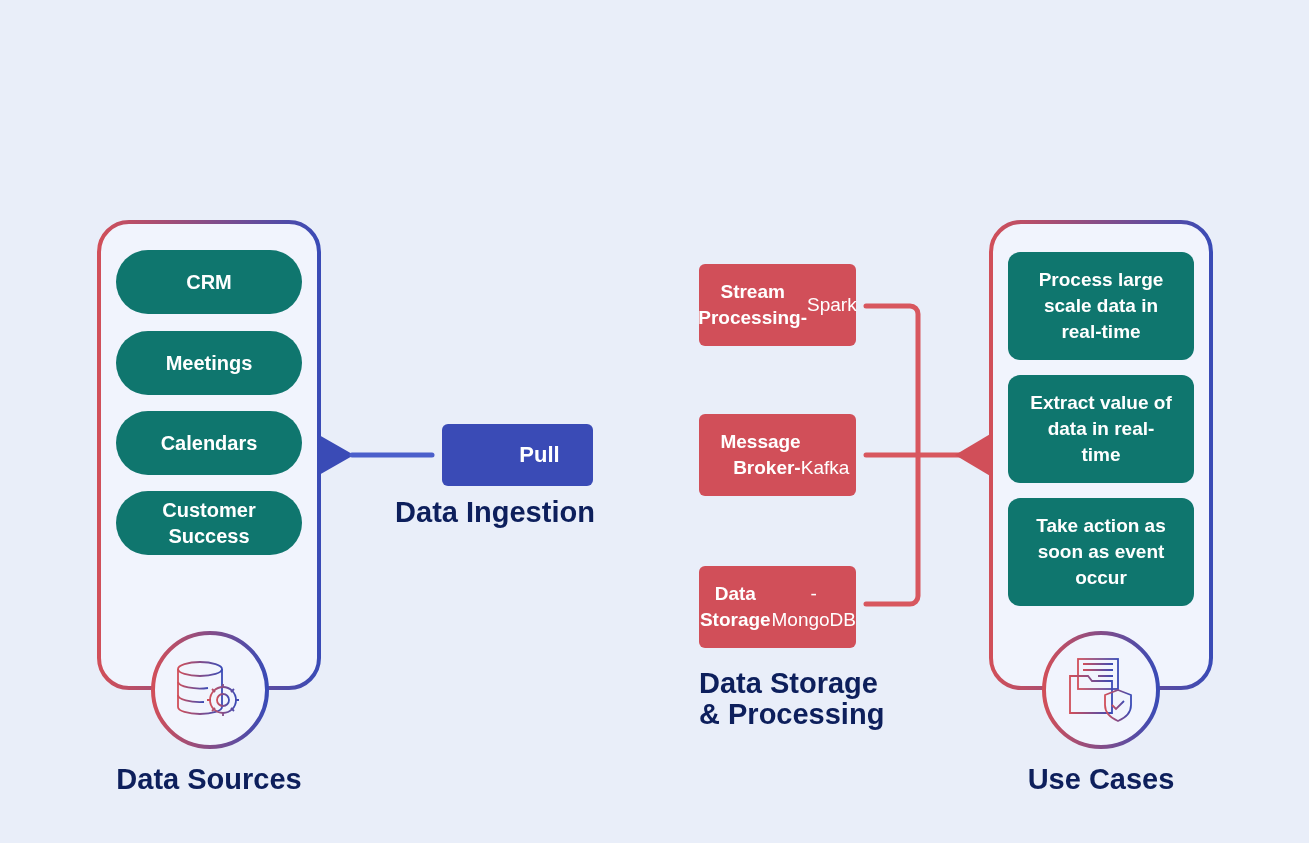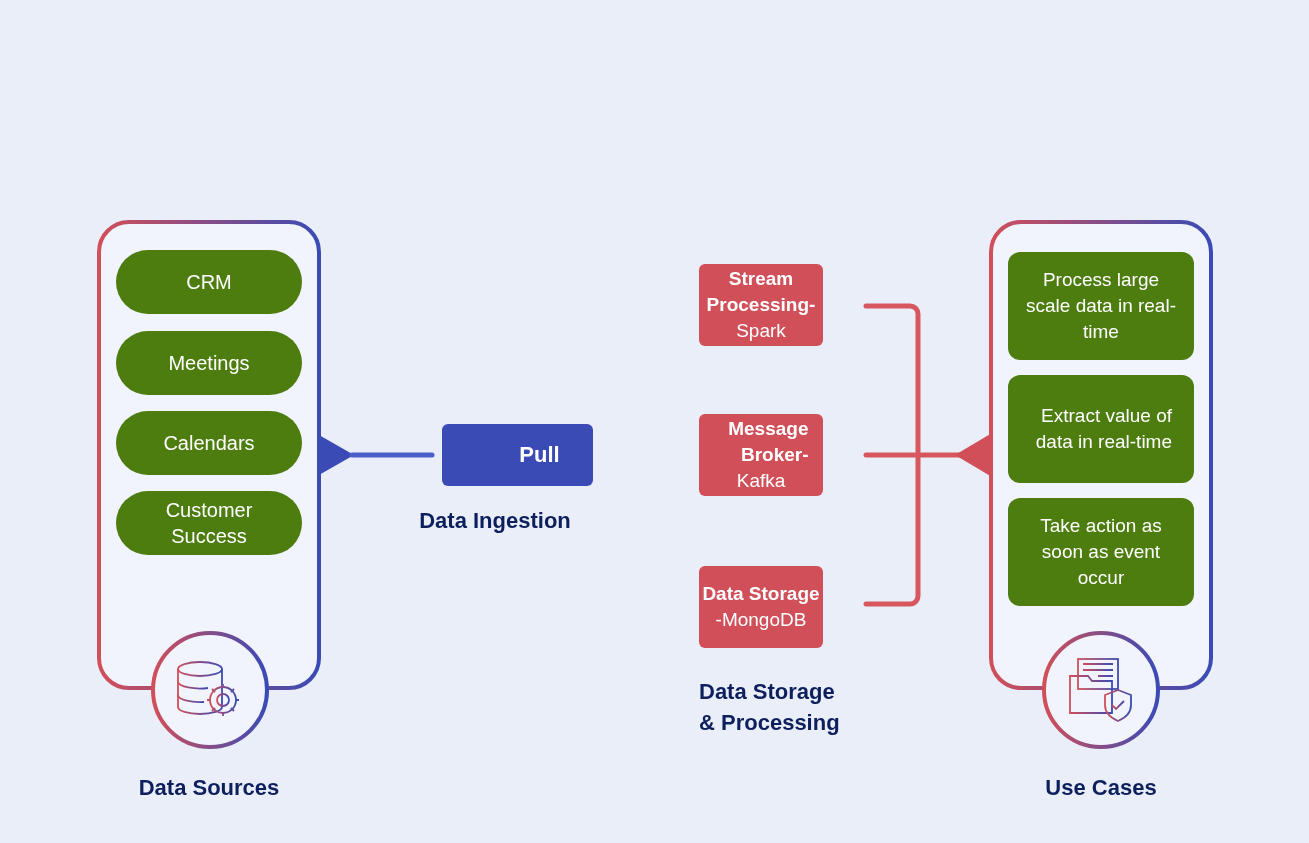--- a/index.html
+++ b/index.html
@@ -6,34 +6,34 @@
   body {
     width:1309px; height:843px; background:#e9eef9; position:relative; overflow:hidden;
     font-family:"Liberation Sans", sans-serif; color:#0d1d56;
   }
   .title {
     position:absolute; left:0; top:54px; width:1309px; text-align:center;
     font-size:44px; font-weight:bold; line-height:60px; color:#0d1a52; letter-spacing:-0.5px;
   }
   svg.frame { position:absolute; left:0; top:0; }
   .pill {
-    position:absolute; background:#4d7c0f; color:#fff; font-weight:normal;
+    position:absolute; background:#0f766e; color:#fff; font-weight:bold;
     display:flex; align-items:center; justify-content:center; text-align:center;
     font-size:20px; line-height:26px;
   }
   .src-pill { left:116px; width:186px; height:64px; border-radius:32px; }
   .uc-pill { left:1008px; width:186px; height:108px; border-radius:12px; font-size:19px; line-height:26px; }
   .red-box {
-    position:absolute; left:699px; width:124px; height:82px; background:#d14f59; border-radius:6px;
+    position:absolute; left:699px; width:157px; height:82px; background:#d14f59; border-radius:6px;
     color:#fff; font-size:19px; line-height:26px; text-align:center;
-    display:flex; flex-direction:column; align-items:center; justify-content:center;
+    display:flex; align-items:center; justify-content:center;
   }
   .red-box b { font-weight:bold; }
   .label {
-    position:absolute; font-weight:bold; font-size:22px; line-height:31px; color:#0d1f5c; text-align:center;margin-top:8px;
+    position:absolute; font-weight:bold; font-size:29px; line-height:31px; color:#0d1f5c; text-align:center;
   }
   .pull {
     position:absolute; left:442px; top:424px; width:107px; height:62px; background:#3a4bb6; border-radius:6px;
     color:#fff; font-weight:bold; font-size:22px; display:flex; align-items:center; justify-content:center;padding-left:44px;
   }
 </style>
 </head>
 <body>
 
 <div class="title">
@@ -104,16 +104,16 @@
   <b>Data Storage</b>
   <span>-MongoDB</span>
 </div>
 
 <div class="label" style="left:699px; top:668px; text-align:left;">
   <div>Data Storage</div>
   <div>&amp; Processing</div>
 </div>
 
 <div class="pill uc-pill" style="top:252px; padding:0 18px; box-sizing:border-box;">Process large scale data in real-time</div>
-<div class="pill uc-pill" style="top:375px; padding:0 22px; box-sizing:border-box;text-align:right;">Extract value of data in real-time</div>
+<div class="pill uc-pill" style="top:375px; padding:0 22px; box-sizing:border-box;">Extract value of data in real-time</div>
 <div class="pill uc-pill" style="top:498px; padding:0 14px; box-sizing:border-box;">Take action as soon as event occur</div>
 
 <div class="label" style="left:991px; top:764px; width:220px;">Use Cases</div>
 
 </body></html>

